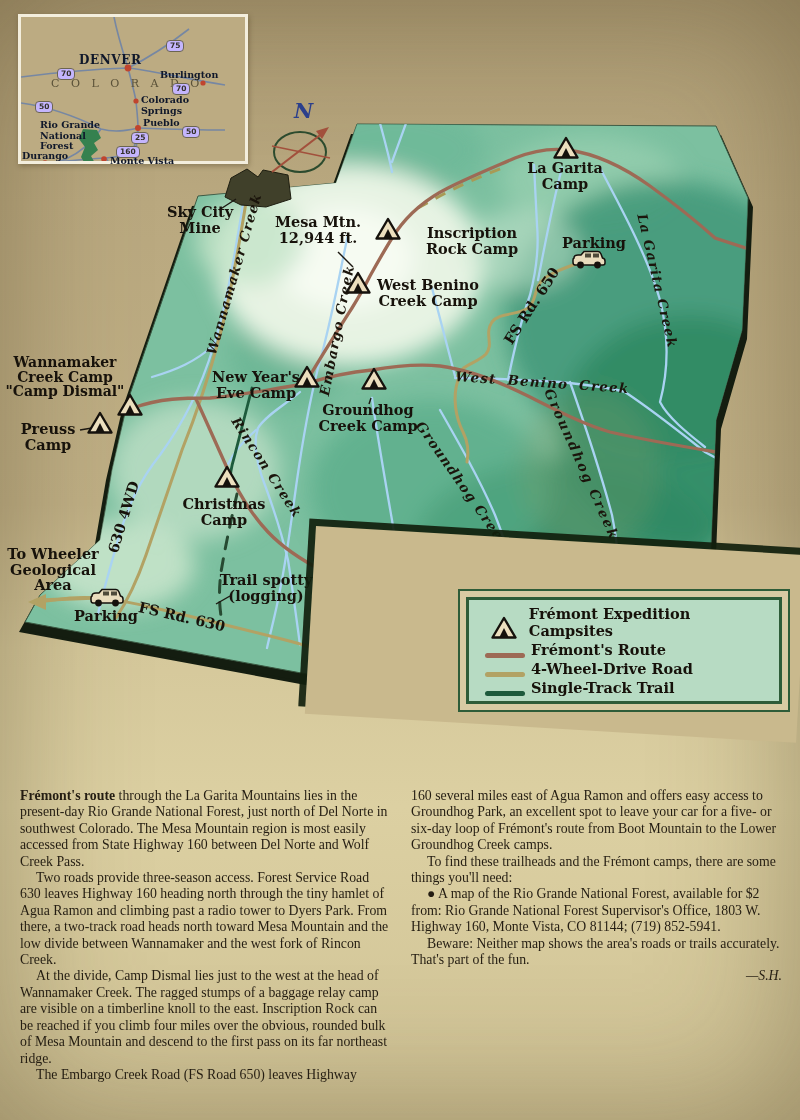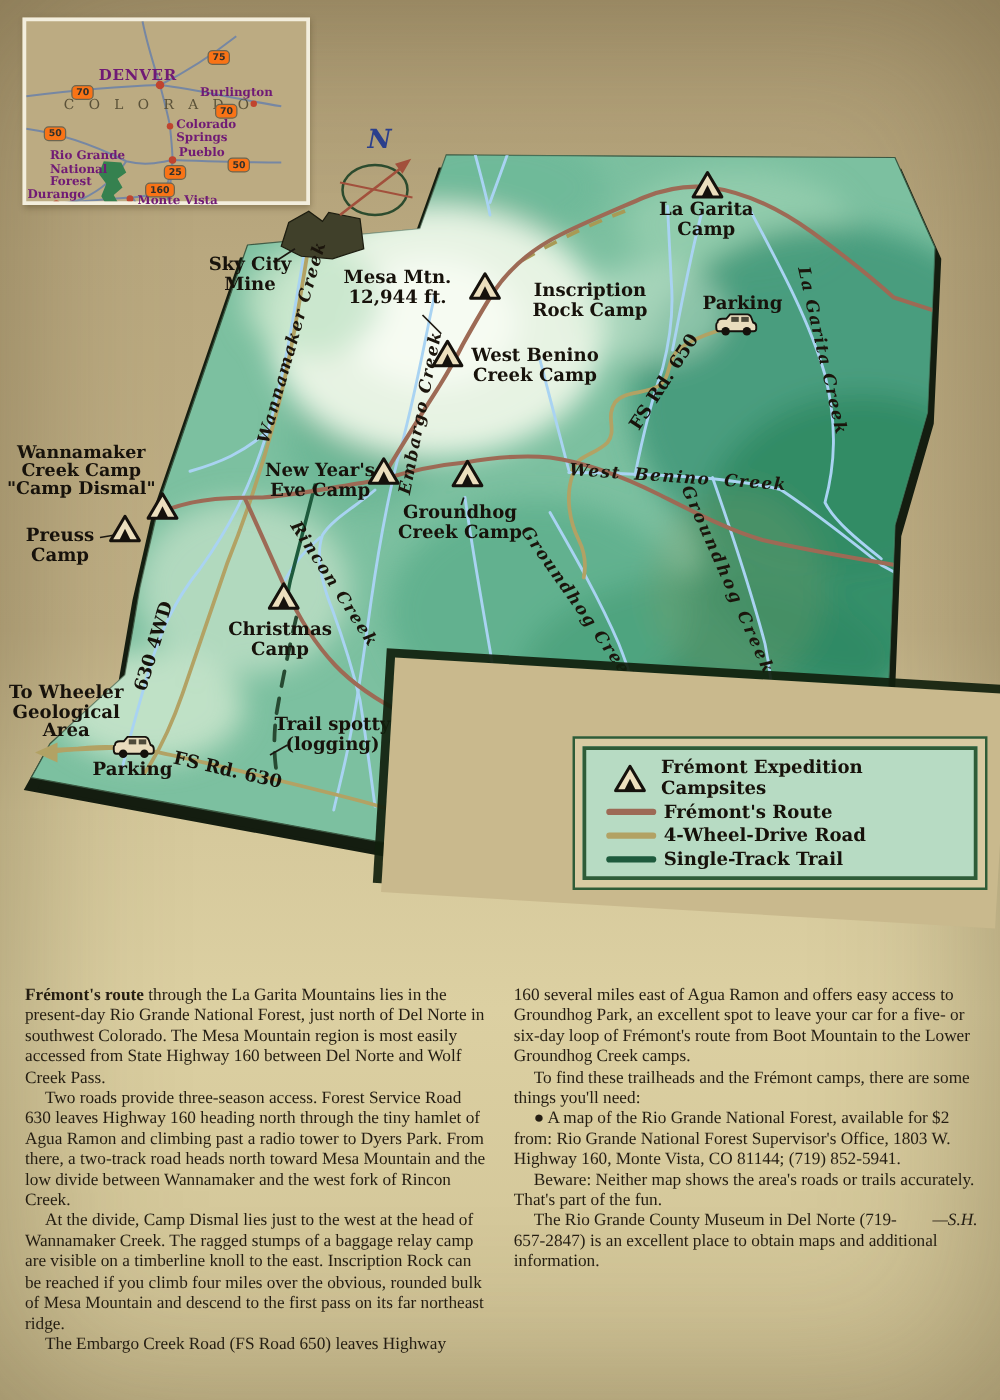--- a/index.html
+++ b/index.html
@@ -9,24 +9,24 @@
     background:linear-gradient(180deg,#ac9b74 0%, #b9a87f 18%, #c0b086 45%, #d5c89b 58%, #dcd0a2 72%, #cfc295 100%);
     font-family:"DejaVu Serif", serif;
   }
   .page::after { content:""; position:absolute; inset:0; pointer-events:none;
     box-shadow:inset 0 0 140px rgba(86,72,40,.45); }
 
   
   .inset { position:absolute; left:18px; top:14px; width:230px; height:150px;
     background:#bcab82; border:3px solid #f3eedd; box-shadow:1px 2px 5px rgba(60,48,20,.35); z-index:8; }
   .inset svg { position:absolute; inset:0; }
-  .il { position:absolute; font-weight:bold; color:#701a75; font-size:9.5px; line-height:10.5px; white-space:pre-line; }
+  .il { position:absolute; font-weight:bold; color:#0f172a; font-size:9.5px; line-height:10.5px; white-space:pre-line; }
   .il.big { font-size:12px; letter-spacing:.6px; }
   .il.state { font-weight:normal; color:#5a5138; font-size:11px; letter-spacing:4px; }
-  .shield { position:absolute; background:#f97316; border:1px solid #6b6550; border-radius:4px;
+  .shield { position:absolute; background:#c4b5fd; border:1px solid #6b6550; border-radius:4px;
     font:bold 7.5px "DejaVu Sans", sans-serif; color:#33302a; padding:1px 3px; line-height:8px; }
 
   
   .maplayer { position:absolute; left:0; top:0; width:800px; height:745px; z-index:2; }
   .ml { position:absolute; font-weight:bold; font-size:14.5px; line-height:15.5px;
     color:#17120b; text-align:center; white-space:pre-line; }
   .ml.sm { font-size:14px; line-height:14.5px; }
   .ml.left { text-align:center; }
   .rl { position:absolute; font-weight:bold; font-size:14.5px; color:#17120b;
     white-space:nowrap; transform-origin:0 0; }
@@ -35,21 +35,21 @@
   .north { position:absolute; left:294px; top:98px; font:bold italic 21px "DejaVu Serif", serif; color:#2b3f8c; }
 
   
   .legend-sheet { position:absolute; left:316px; top:526px; width:492px; height:188px;
     background:#c9b98d; transform:rotate(3.4deg); transform-origin:0 0;
     box-shadow:-7px -7px 0 rgba(17,31,13,.92); z-index:4; }
   .legend-panel { position:absolute; left:458px; top:589px; width:332px; height:123px;
     background:#d8cba3; border:2px solid #2e5c38; padding:6px; z-index:5; }
   .legend-inner { width:100%; height:100%; background:#b7dbc3; border:3px solid #2e5c38;
     display:flex; flex-direction:column; justify-content:space-around; padding:4px 10px; }
-  .legend-row { display:flex; align-items:center; }
+  .legend-row { display:flex; align-items:flex-end; }
   .legend-ic { width:52px; display:flex; justify-content:center; align-items:center; }
   .legend-txt { font-weight:bold; font-size:14.5px; color:#16110a; }
   .swatch { width:40px; height:5px; border-radius:3px; }
   .sw-route { background:#9d6a55; }
   .sw-4wd { background:#b2a264; }
   .sw-trail { background:#1d5a3c; }
 
   
   .planner-title { position:absolute; left:0; top:744px; width:800px; text-align:center;
     font-weight:bold; font-size:24px; letter-spacing:6px; word-spacing:18px; color:#1b140a; z-index:3; }
@@ -316,17 +316,17 @@
       <p class="first"><b>Frémont's route</b><span> through the La Garita Mountains lies in the present-day Rio Grande National Forest, just north of Del Norte in southwest Colorado. The Mesa Mountain region is most easily accessed from State Highway 160 between Del Norte and Wolf Creek Pass.</span></p>
       <p><span>Two roads provide three-season access. Forest Service Road 630 leaves Highway 160 heading north through the tiny hamlet of Agua Ramon and climbing past a radio tower to Dyers Park. From there, a two-track road heads north toward Mesa Mountain and the low divide between Wannamaker and the west fork of Rincon Creek.</span></p>
       <p><span>At the divide, Camp Dismal lies just to the west at the head of Wannamaker Creek. The ragged stumps of a baggage relay camp are visible on a timberline knoll to the east. Inscription Rock can be reached if you climb four miles over the obvious, rounded bulk of Mesa Mountain and descend to the first pass on its far northeast ridge.</span></p>
       <p><span>The Embargo Creek Road (FS Road 650) leaves Highway</span></p>
     </div>
     <div class="col">
       <p class="first"><span>160 several miles east of Agua Ramon and offers easy access to Groundhog Park, an excellent spot to leave your car for a five- or six-day loop of Frémont's route from Boot Mountain to the Lower Groundhog Creek camps.</span></p>
       <p><span>To find these trailheads and the Frémont camps, there are some things you'll need:</span></p>
       <p><span>● A map of the Rio Grande National Forest, available for $2 from: Rio Grande National Forest Supervisor's Office, 1803 W. Highway 160, Monte Vista, CO 81144; (719) 852-5941.</span></p>
       <p><span>Beware: Neither map shows the area's roads or trails accurately. That's part of the fun.</span></p>
-      <p><span class="byline">—S.H.</span><span>The Rio Grande County Museum in Del Norte (719-657-2847) is an excellent place to obtain maps and additional information.</span></p>
+      <p><span class="byline">—S.H.</span></p>
     </div>
   </div>
 
 </div>
 
 </body></html>

